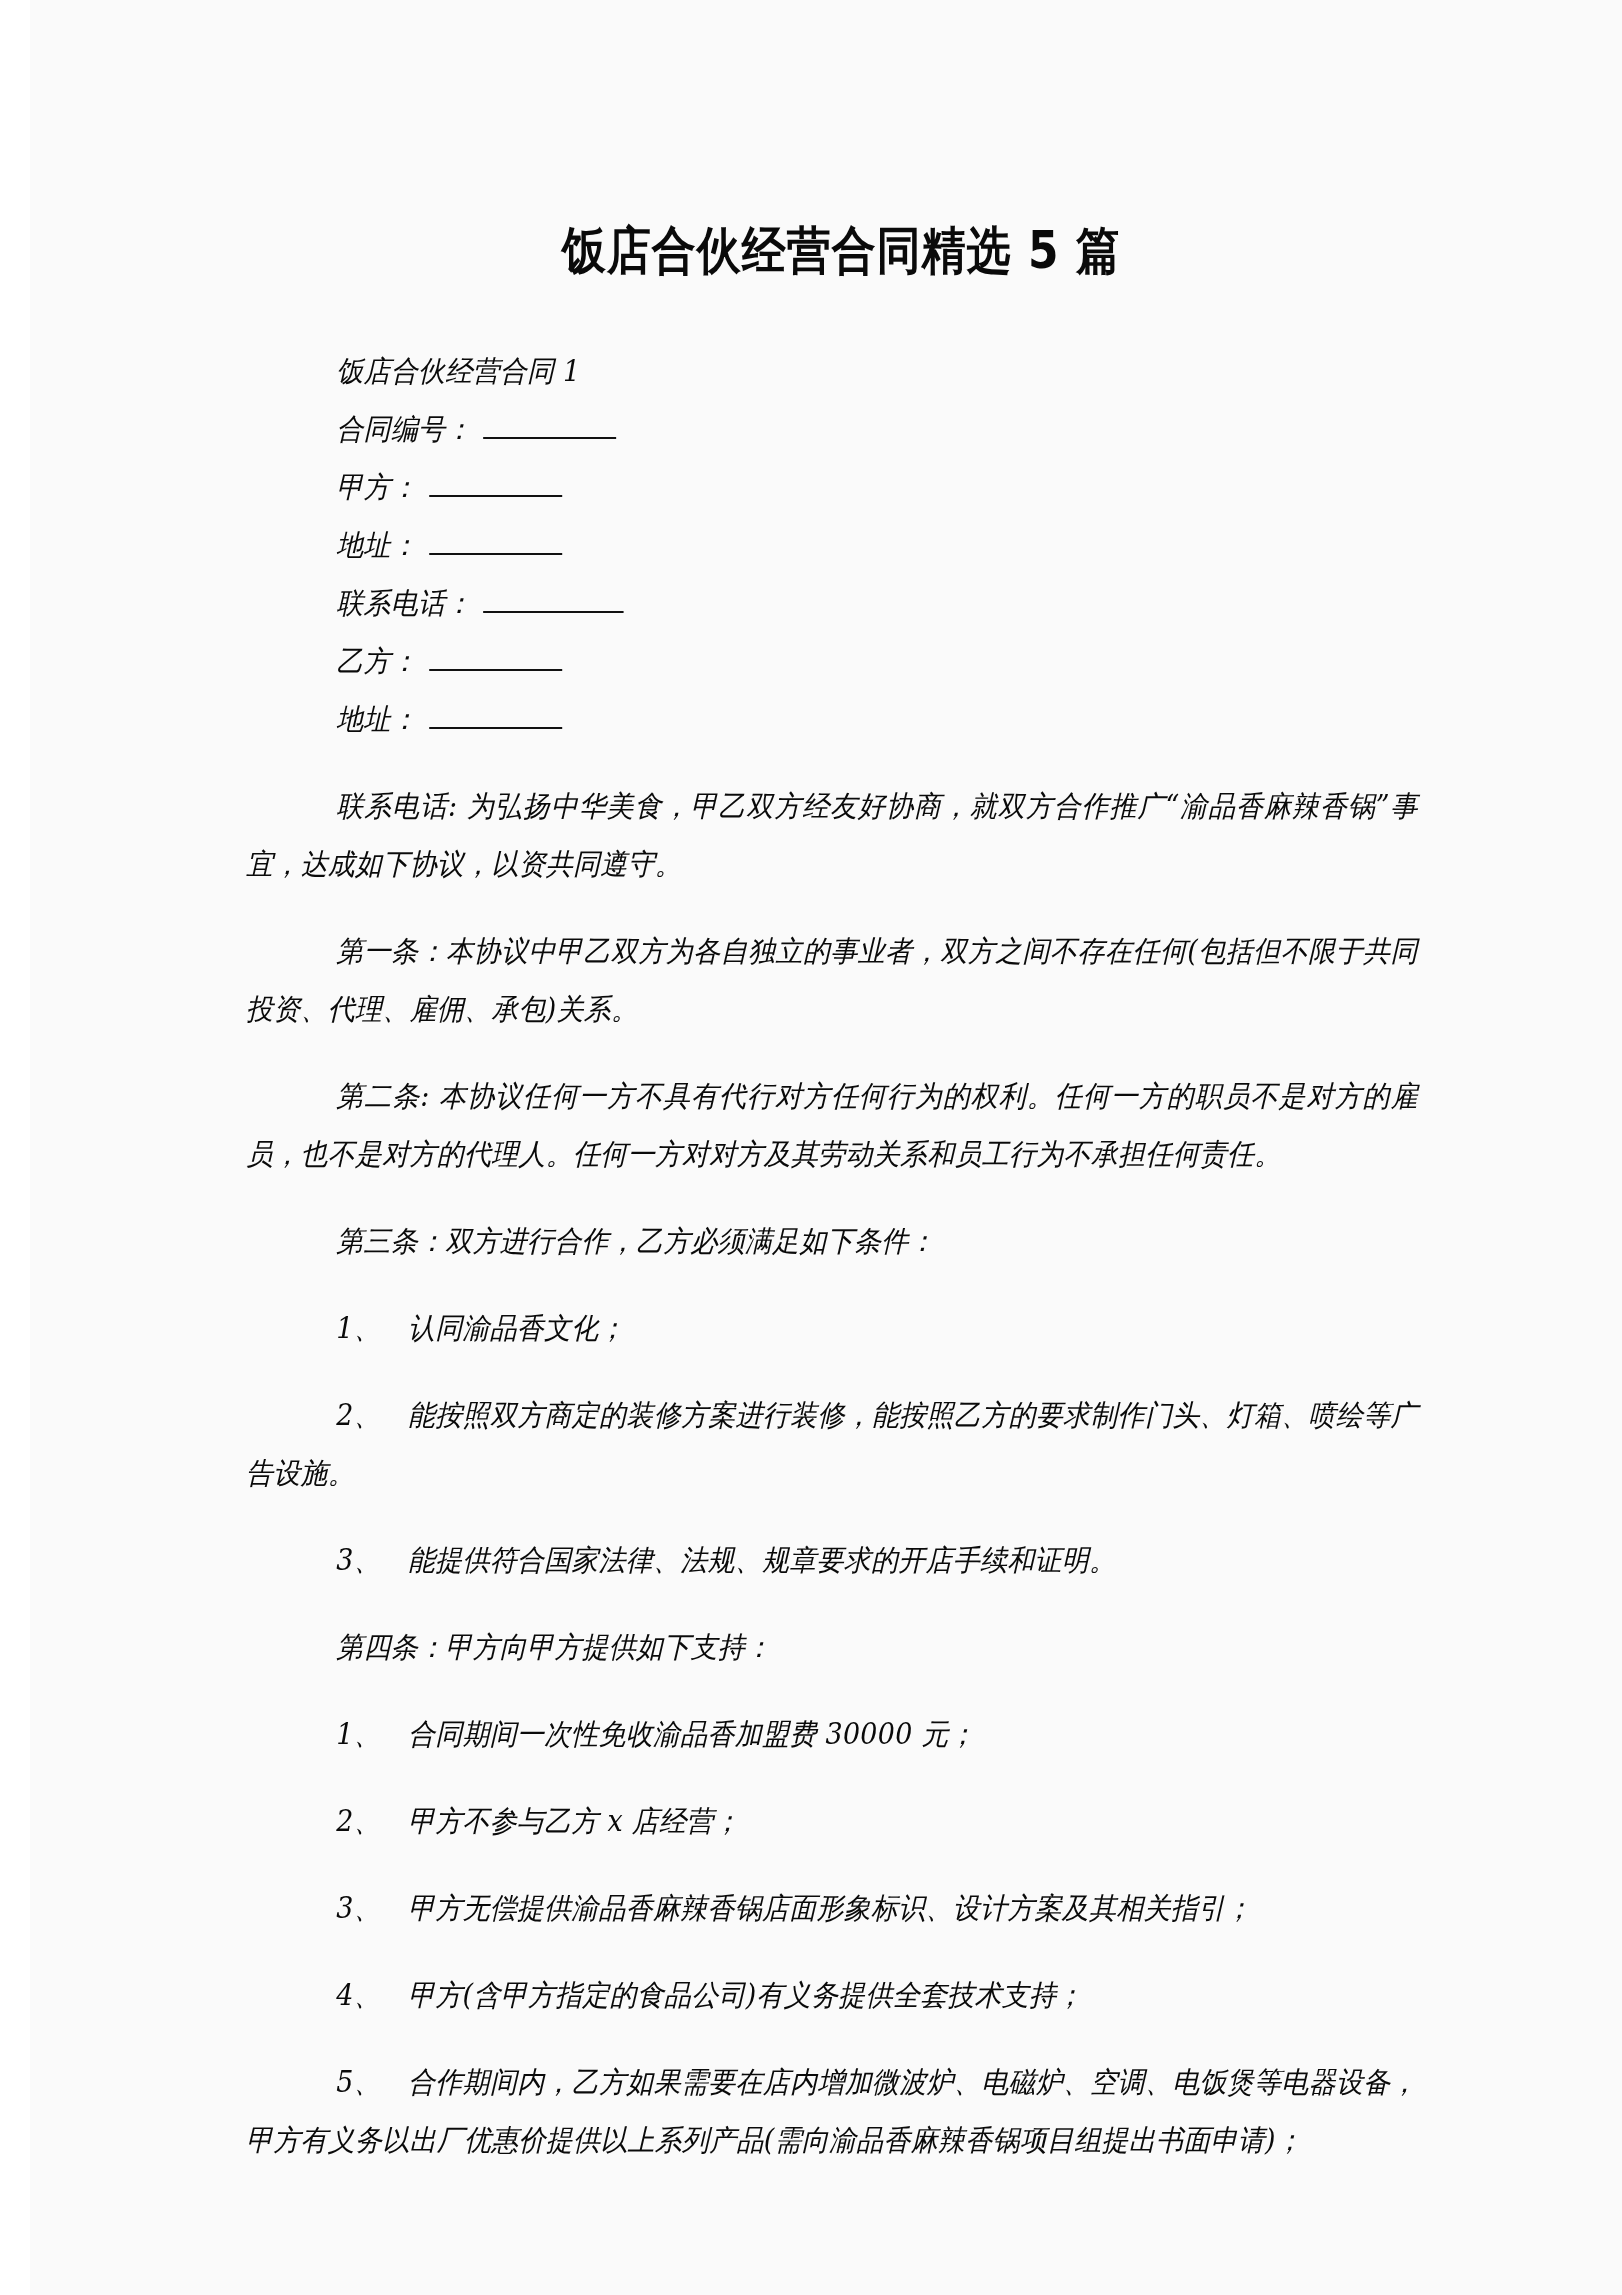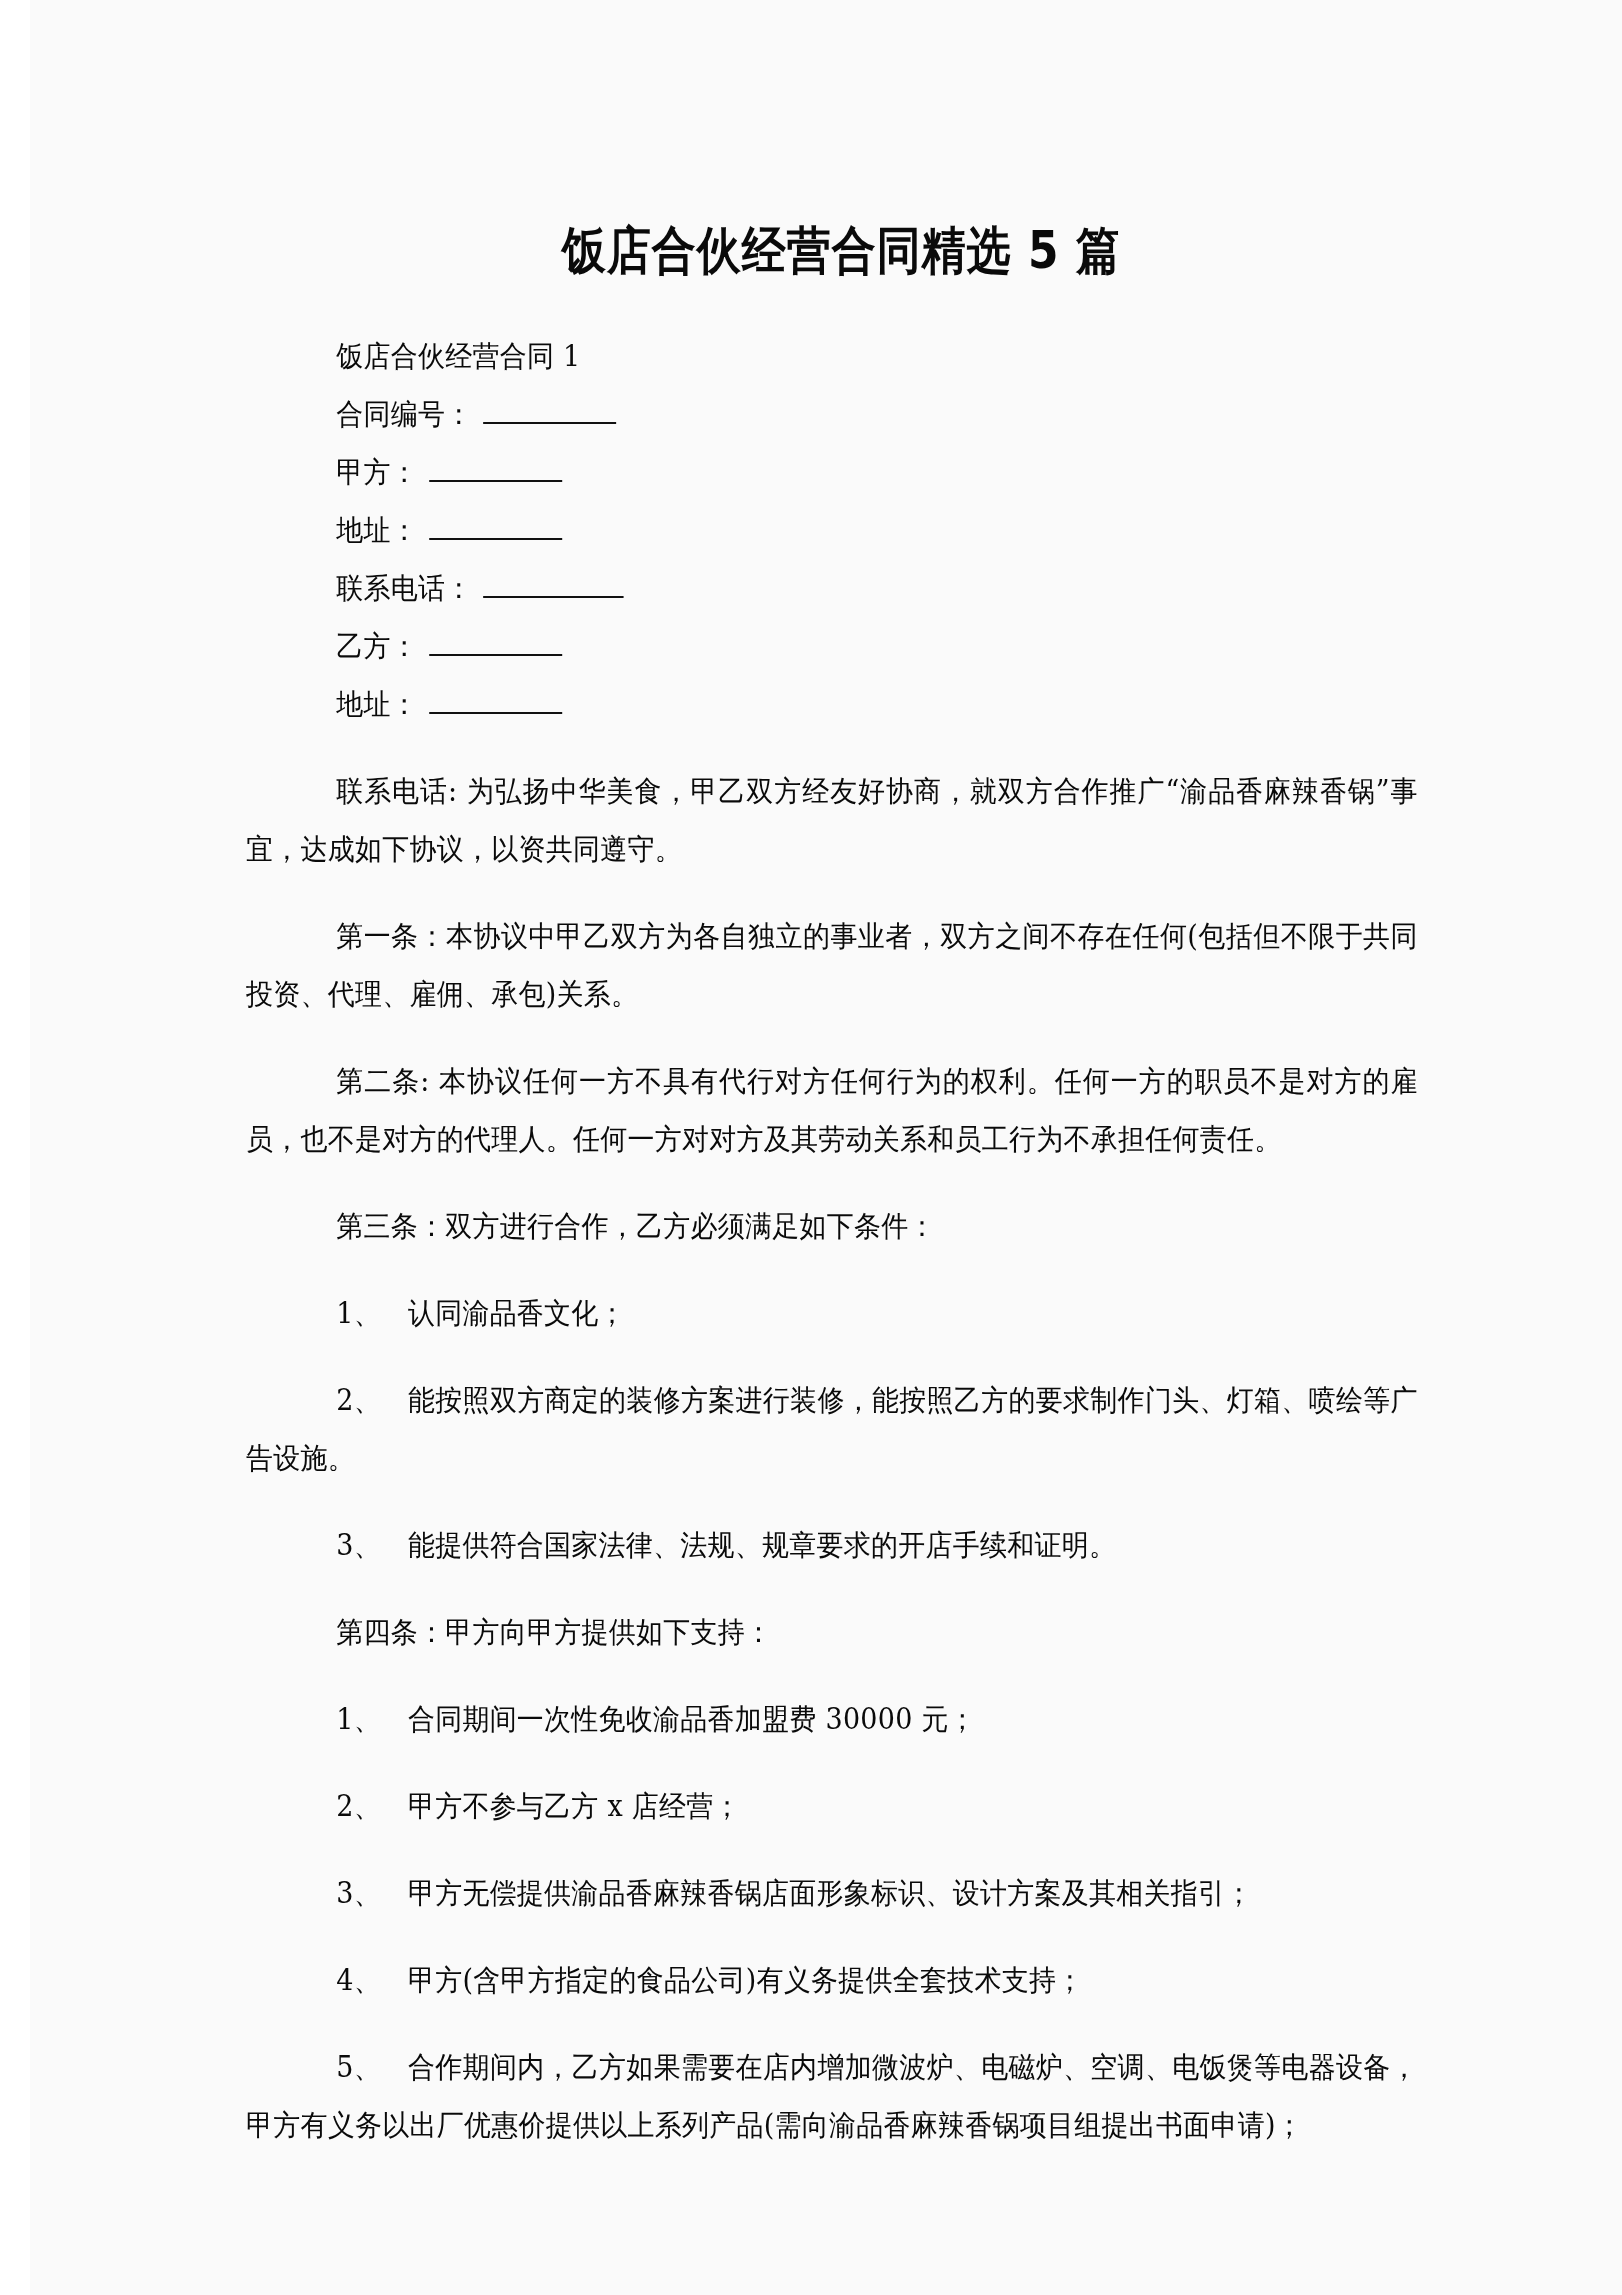--- a/index.html
+++ b/index.html
@@ -33,22 +33,23 @@
     letter-spacing: 1.3px;
     transform: scaleX(0.86);
     transform-origin: center top;
     white-space: nowrap;
   }
 
   
   .body-col {
     position: absolute;
     left: 216px;
-    top: 327px;
+    top: 342px;
     width: 1171px;
+    font-style: italic;
   } 
 
   
   .para {
     font-size: 29px;
     line-height: 58px;
     letter-spacing: 0.3px;
     text-indent: 97px;
     text-align: justify;
     text-justify: inter-character;

